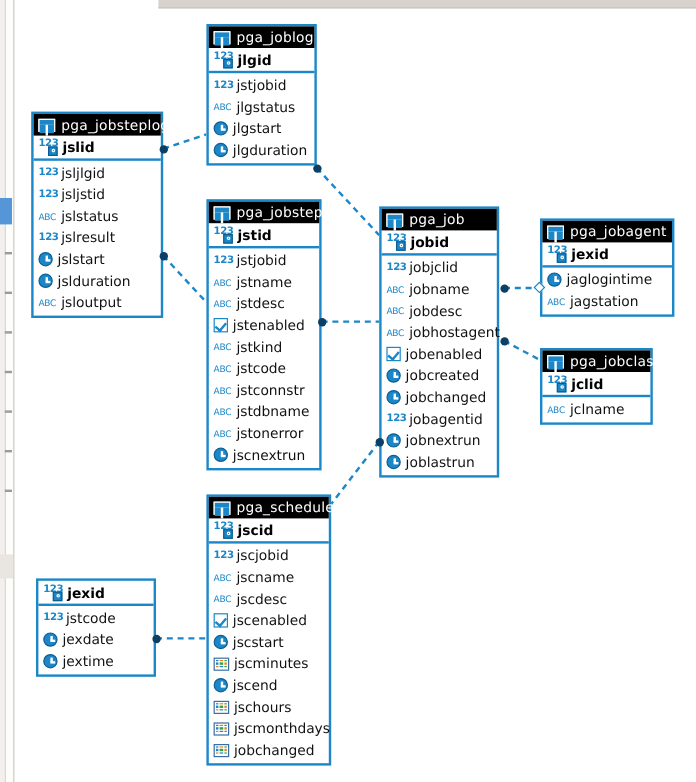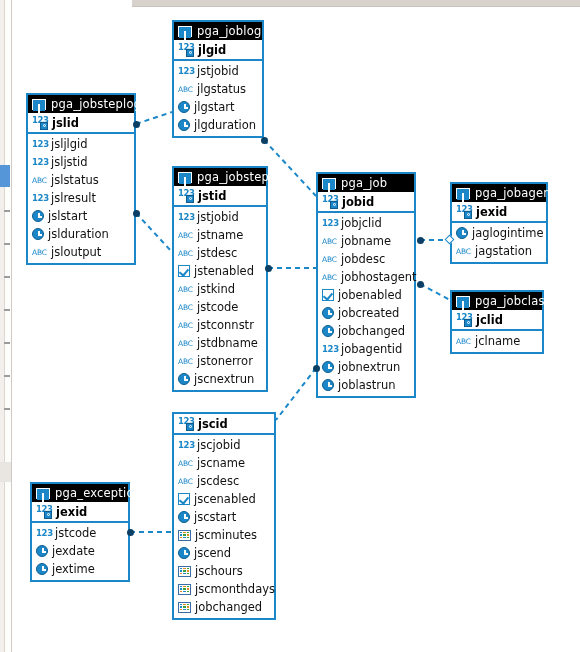--- a/index.html
+++ b/index.html
@@ -490,21 +490,21 @@
           <div class="row">
             <span class="ic ic-clock"></span>
             <span>jobnextrun</span>
           </div>
           <div class="row">
             <span class="ic ic-clock"></span>
             <span>joblastrun</span>
           </div>
         </div>
       </div>
-      <div class="tbl" style="left: 450px; top: 182px; width: 98px;">
+      <div class="tbl" style="left: 450px; top: 182px; width: 112px;">
         <div class="tbl-head">
           <span class="ic ic-table">
             <i></i>
           </span>
           <span>pga_jobagent</span>
         </div>
         <div class="tbl-pk">
           <span class="ic ic-pk">
             <s>123</s>
             <b></b>
@@ -537,117 +537,117 @@
           <span>jclid</span>
         </div>
         <div class="tbl-rows">
           <div class="row">
             <span class="ic ic-txt">ABC</span>
             <span>jclname</span>
           </div>
         </div>
       </div>
       <div class="tbl" style="left: 172px; top: 412px; width: 104px;">
-        <div class="tbl-pk">
-          <span class="ic ic-pk">
-            <s>123</s>
-            <b></b>
-          </span>
-          <span>jscid</span>
-        </div>
-        <div class="tbl-rows">
-          <div class="row">
-            <span class="ic ic-int">123</span>
-            <span>jscjobid</span>
-          </div>
-          <div class="row">
-            <span class="ic ic-txt">ABC</span>
-            <span>jscname</span>
-          </div>
-          <div class="row">
-            <span class="ic ic-txt">ABC</span>
-            <span>jscdesc</span>
-          </div>
-          <div class="row">
-            <span class="ic ic-bool"></span>
-            <span>jscenabled</span>
-          </div>
-          <div class="row">
-            <span class="ic ic-clock"></span>
-            <span>jscstart</span>
-          </div>
-          <div class="row">
-            <span class="ic ic-arr">
-              <span style="background:#1b87c8"></span>
-              <span style="background:#e08a1e"></span>
-              <span style="background:#3aa03a"></span>
-              <span style="background:#1b87c8"></span>
-              <span style="background:#3aa03a"></span>
-              <span style="background:#e08a1e"></span>
-              <span style="background:#e08a1e"></span>
-              <span style="background:#1b87c8"></span>
-              <span style="background:#3aa03a"></span>
-            </span>
-            <span>jscminutes</span>
-          </div>
-          <div class="row">
-            <span class="ic ic-clock"></span>
-            <span>jscend</span>
-          </div>
-          <div class="row">
-            <span class="ic ic-arr">
-              <span style="background:#1b87c8"></span>
-              <span style="background:#e08a1e"></span>
-              <span style="background:#3aa03a"></span>
-              <span style="background:#1b87c8"></span>
-              <span style="background:#3aa03a"></span>
-              <span style="background:#e08a1e"></span>
-              <span style="background:#e08a1e"></span>
-              <span style="background:#1b87c8"></span>
-              <span style="background:#3aa03a"></span>
-            </span>
-            <span>jschours</span>
-          </div>
-          <div class="row">
-            <span class="ic ic-arr">
-              <span style="background:#1b87c8"></span>
-              <span style="background:#e08a1e"></span>
-              <span style="background:#3aa03a"></span>
-              <span style="background:#1b87c8"></span>
-              <span style="background:#3aa03a"></span>
-              <span style="background:#e08a1e"></span>
-              <span style="background:#e08a1e"></span>
-              <span style="background:#1b87c8"></span>
-              <span style="background:#3aa03a"></span>
-            </span>
-            <span>jscmonthdays</span>
-          </div>
-          <div class="row">
-            <span class="ic ic-arr">
-              <span style="background:#1b87c8"></span>
-              <span style="background:#e08a1e"></span>
-              <span style="background:#3aa03a"></span>
-              <span style="background:#1b87c8"></span>
-              <span style="background:#3aa03a"></span>
-              <span style="background:#e08a1e"></span>
-              <span style="background:#e08a1e"></span>
-              <span style="background:#1b87c8"></span>
-              <span style="background:#3aa03a"></span>
-            </span>
-            <span>jobchanged</span>
-          </div>
-        </div>
-      </div>
-      <div class="tbl" style="left: 30px; top: 482px; width: 100px;">
         <div class="tbl-head">
           <span class="ic ic-table">
             <i></i>
           </span>
-          <span>pga_exception</span>
-        </div>
+          <span>pga_schedule</span>
+        </div>
+        <div class="tbl-pk">
+          <span class="ic ic-pk">
+            <s>123</s>
+            <b></b>
+          </span>
+          <span>jscid</span>
+        </div>
+        <div class="tbl-rows">
+          <div class="row">
+            <span class="ic ic-int">123</span>
+            <span>jscjobid</span>
+          </div>
+          <div class="row">
+            <span class="ic ic-txt">ABC</span>
+            <span>jscname</span>
+          </div>
+          <div class="row">
+            <span class="ic ic-txt">ABC</span>
+            <span>jscdesc</span>
+          </div>
+          <div class="row">
+            <span class="ic ic-bool"></span>
+            <span>jscenabled</span>
+          </div>
+          <div class="row">
+            <span class="ic ic-clock"></span>
+            <span>jscstart</span>
+          </div>
+          <div class="row">
+            <span class="ic ic-arr">
+              <span style="background:#1b87c8"></span>
+              <span style="background:#e08a1e"></span>
+              <span style="background:#3aa03a"></span>
+              <span style="background:#1b87c8"></span>
+              <span style="background:#3aa03a"></span>
+              <span style="background:#e08a1e"></span>
+              <span style="background:#e08a1e"></span>
+              <span style="background:#1b87c8"></span>
+              <span style="background:#3aa03a"></span>
+            </span>
+            <span>jscminutes</span>
+          </div>
+          <div class="row">
+            <span class="ic ic-clock"></span>
+            <span>jscend</span>
+          </div>
+          <div class="row">
+            <span class="ic ic-arr">
+              <span style="background:#1b87c8"></span>
+              <span style="background:#e08a1e"></span>
+              <span style="background:#3aa03a"></span>
+              <span style="background:#1b87c8"></span>
+              <span style="background:#3aa03a"></span>
+              <span style="background:#e08a1e"></span>
+              <span style="background:#e08a1e"></span>
+              <span style="background:#1b87c8"></span>
+              <span style="background:#3aa03a"></span>
+            </span>
+            <span>jschours</span>
+          </div>
+          <div class="row">
+            <span class="ic ic-arr">
+              <span style="background:#1b87c8"></span>
+              <span style="background:#e08a1e"></span>
+              <span style="background:#3aa03a"></span>
+              <span style="background:#1b87c8"></span>
+              <span style="background:#3aa03a"></span>
+              <span style="background:#e08a1e"></span>
+              <span style="background:#e08a1e"></span>
+              <span style="background:#1b87c8"></span>
+              <span style="background:#3aa03a"></span>
+            </span>
+            <span>jscmonthdays</span>
+          </div>
+          <div class="row">
+            <span class="ic ic-arr">
+              <span style="background:#1b87c8"></span>
+              <span style="background:#e08a1e"></span>
+              <span style="background:#3aa03a"></span>
+              <span style="background:#1b87c8"></span>
+              <span style="background:#3aa03a"></span>
+              <span style="background:#e08a1e"></span>
+              <span style="background:#e08a1e"></span>
+              <span style="background:#1b87c8"></span>
+              <span style="background:#3aa03a"></span>
+            </span>
+            <span>jobchanged</span>
+          </div>
+        </div>
+      </div>
+      <div class="tbl" style="left: 30px; top: 482px; width: 100px;">
         <div class="tbl-pk">
           <span class="ic ic-pk">
             <s>123</s>
             <b></b>
           </span>
           <span>jexid</span>
         </div>
         <div class="tbl-rows">
           <div class="row">
             <span class="ic ic-int">123</span>

